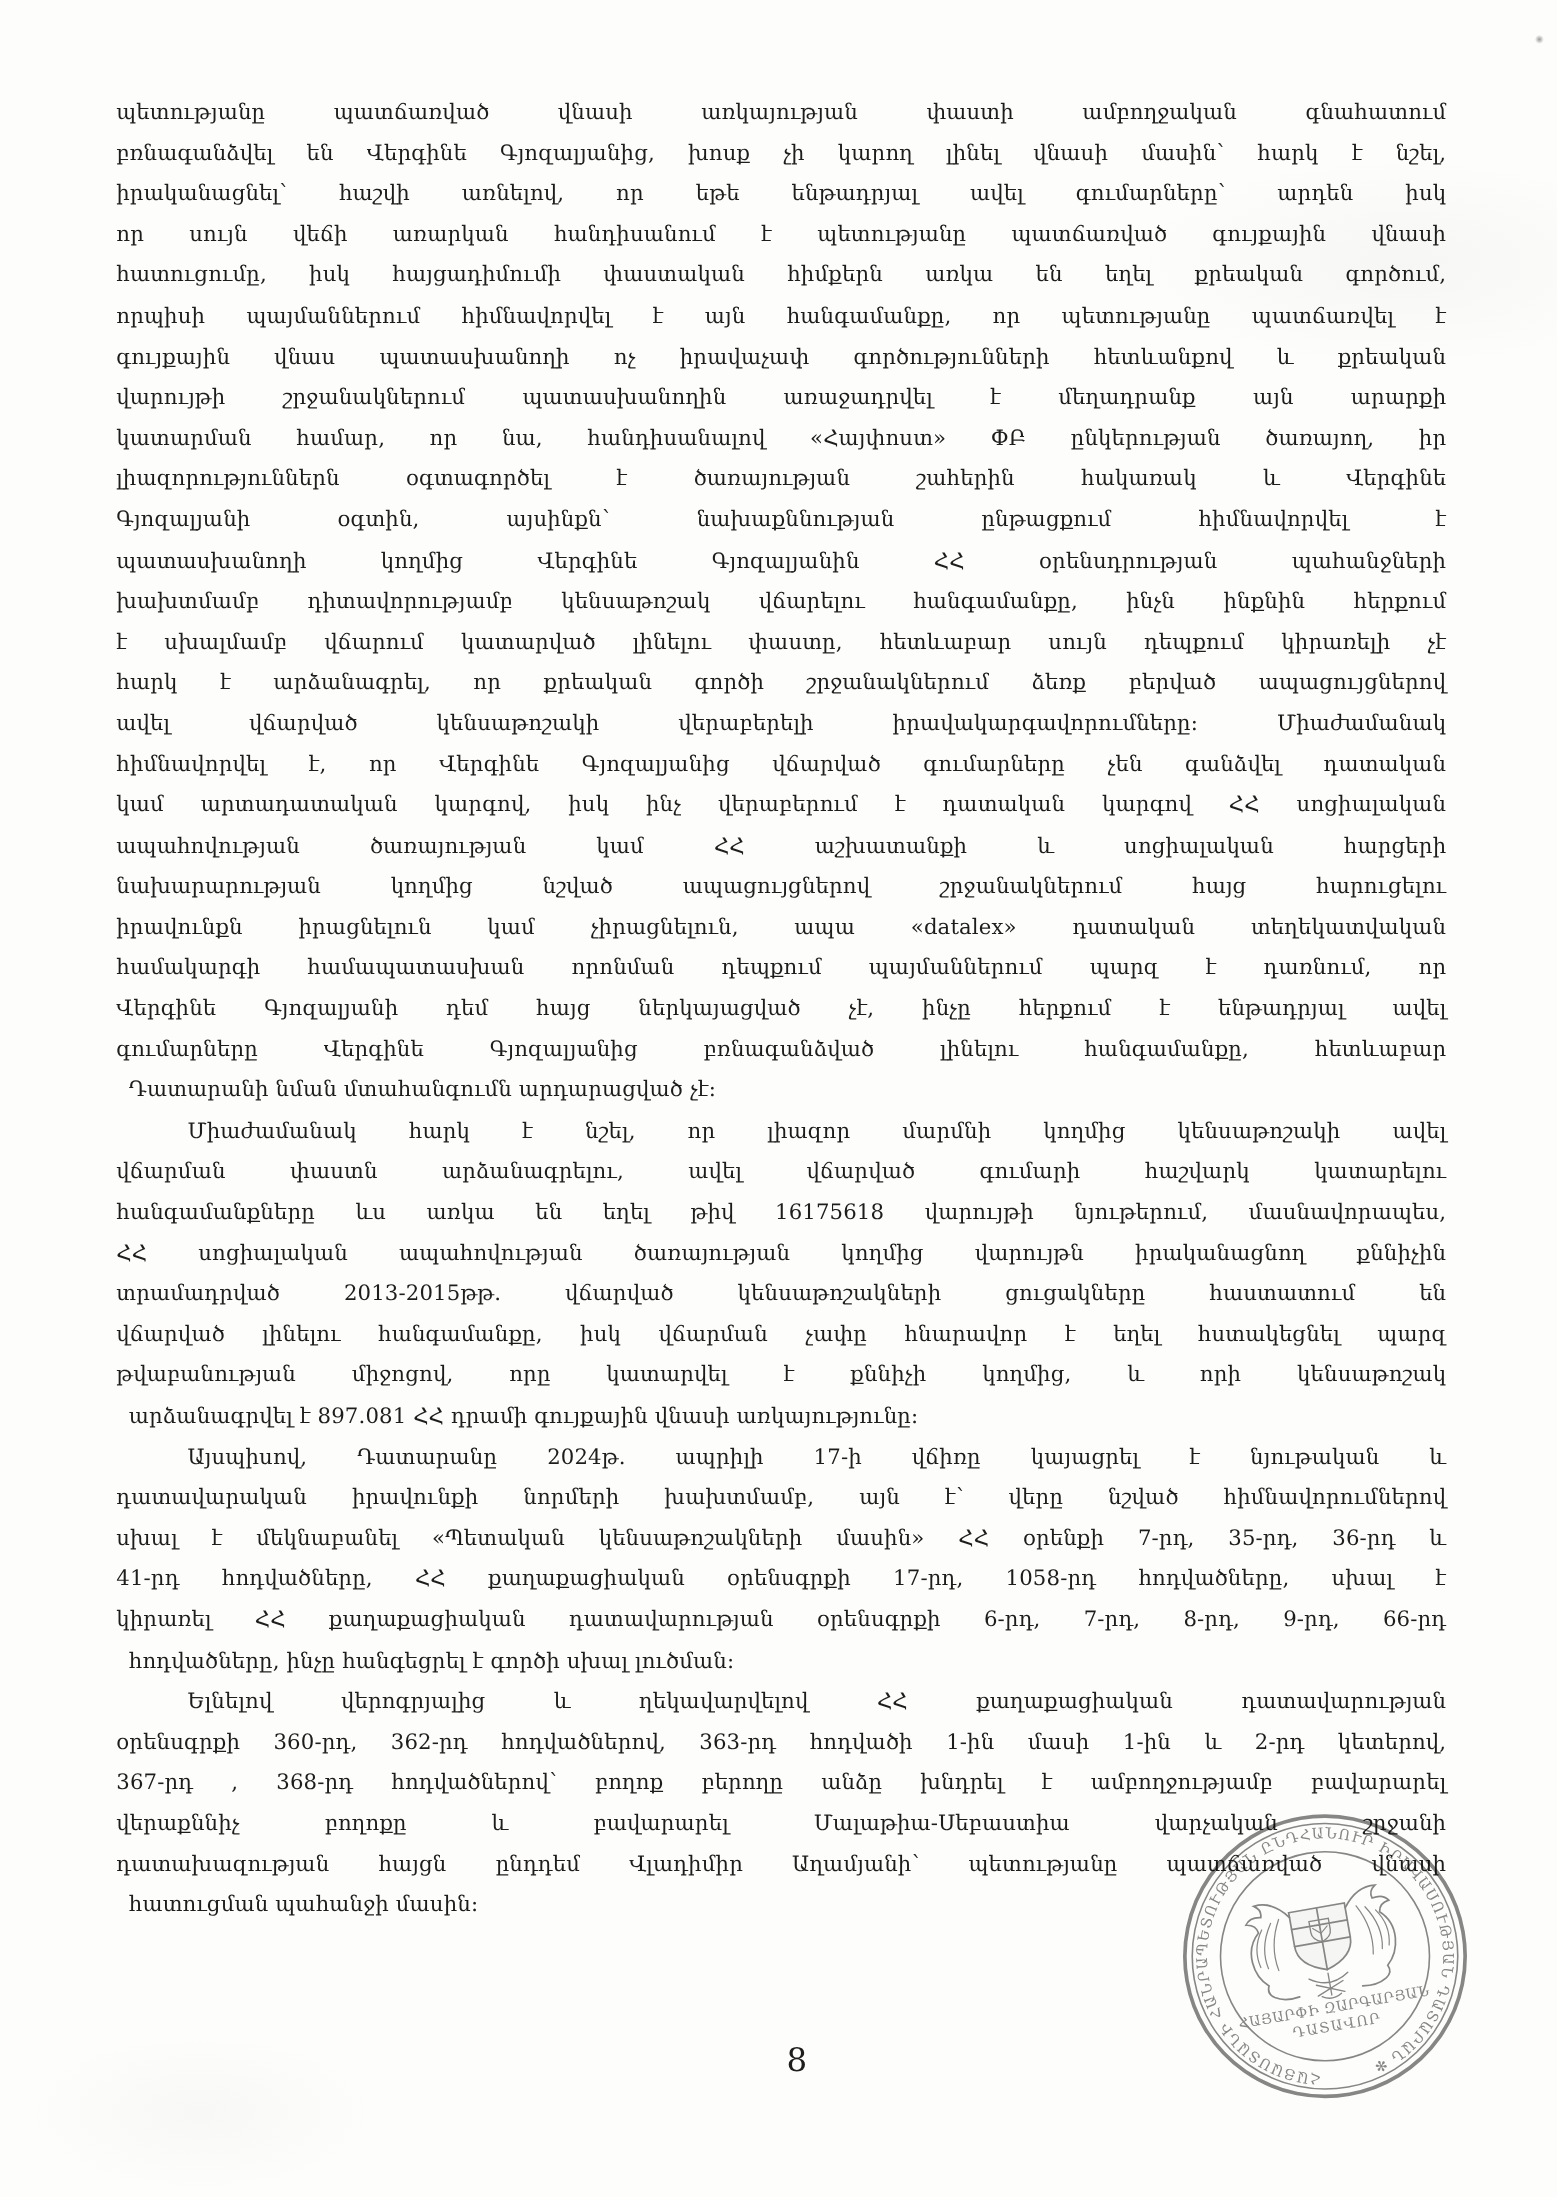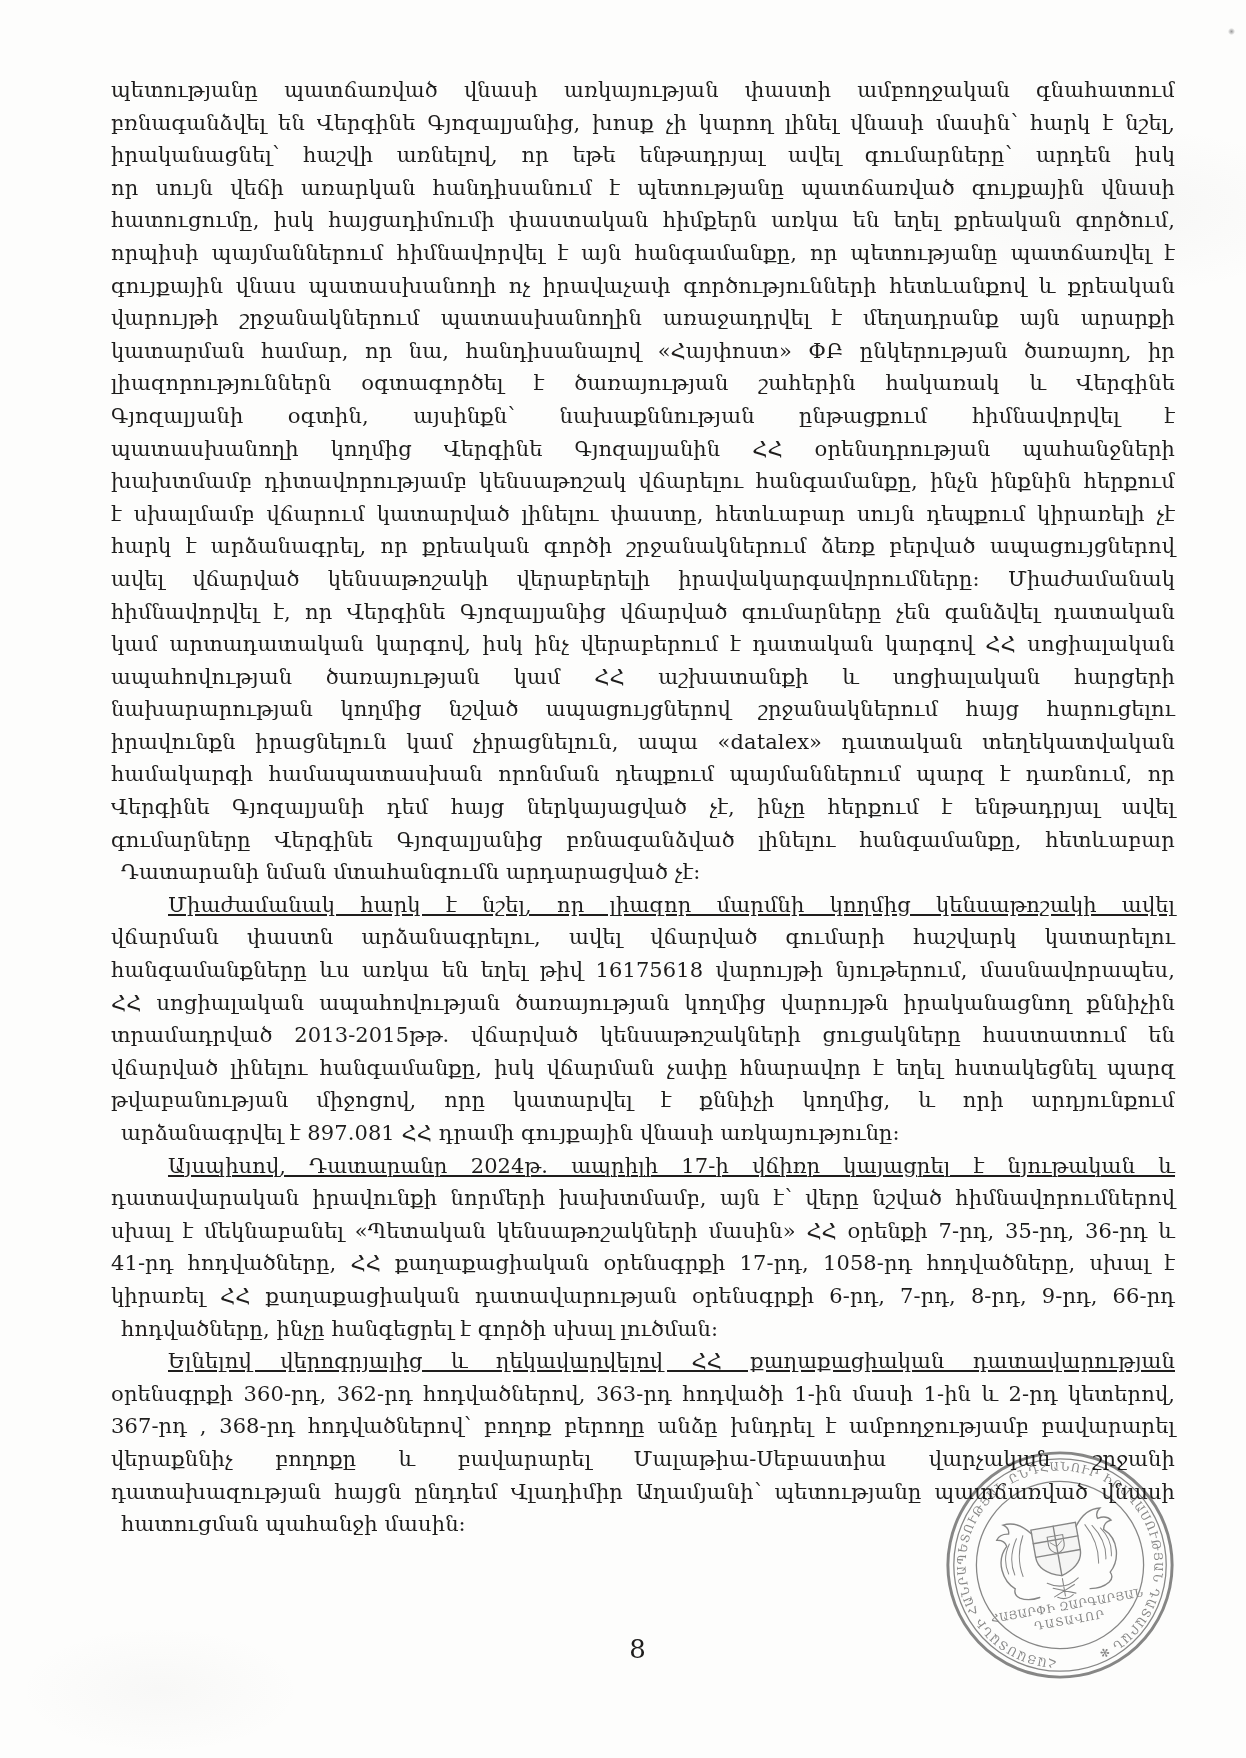--- a/index.html
+++ b/index.html
@@ -12,33 +12,33 @@
   }
   .page{
     position:absolute;inset:0;
     background:
       radial-gradient(ellipse 300px 120px at 1120px 210px, rgba(120,120,120,0.05), rgba(0,0,0,0) 70%),
       radial-gradient(ellipse 200px 90px at 160px 1690px, rgba(120,120,120,0.04), rgba(0,0,0,0) 70%),
       #fdfdfc;
   }
   .doc-text{
     position:absolute;
-    left:111px;top:74px;width:1064px;
+    left:93px;top:74px;width:1064px;
     color:#1e1d1c;
-    font-size:21px;
+    font-size:17px;
   }
   .line{
     line-height:32.6px;
     height:32.6px;
     text-align:justify;
     text-align-last:justify;
     letter-spacing:0.1px;
     overflow:visible;
   }
-  .line.indent{ text-indent:57px;text-decoration:underline; }
+  .line.indent{ text-indent:57px; }
   .line.last{ text-align-last:left;margin-left:10px; }
   .page-number{
     position:absolute;
     left:600px;top:1634px;width:75px;
     text-align:center;
     font-size:26px;color:#1e1d1c;
   }
   .seal{
     position:absolute;
     left:942px;top:1447px;
@@ -83,21 +83,21 @@
       <div class="line">համակարգի համապատասխան որոնման դեպքում պայմաններում պարզ է դառնում, որ</div>
       <div class="line">Վերգինե Գյոզալյանի դեմ հայց ներկայացված չէ, ինչը հերքում է ենթադրյալ ավել</div>
       <div class="line">գումարները Վերգինե Գյոզալյանից բռնագանձված լինելու հանգամանքը, հետևաբար</div>
       <div class="line last">Դատարանի նման մտահանգումն արդարացված չէ:</div>
       <div class="line indent">Միաժամանակ հարկ է նշել, որ լիազոր մարմնի կողմից կենսաթոշակի ավել</div>
       <div class="line">վճարման փաստն արձանագրելու, ավել վճարված գումարի հաշվարկ կատարելու</div>
       <div class="line">հանգամանքները ևս առկա են եղել թիվ 16175618 վարույթի նյութերում, մասնավորապես,</div>
       <div class="line">ՀՀ սոցիալական ապահովության ծառայության կողմից վարույթն իրականացնող քննիչին</div>
       <div class="line">տրամադրված 2013-2015թթ. վճարված կենսաթոշակների ցուցակները հաստատում են</div>
       <div class="line">վճարված լինելու հանգամանքը, իսկ վճարման չափը հնարավոր է եղել հստակեցնել պարզ</div>
-      <div class="line">թվաբանության միջոցով, որը կատարվել է քննիչի կողմից, և որի արդյունքում</div>
+      <div class="line">թվաբանության միջոցով, որը կատարվել է քննիչի կողմից, և որի կենսաթոշակ</div>
       <div class="line last">արձանագրվել է 897.081 ՀՀ դրամի գույքային վնասի առկայությունը:</div>
       <div class="line indent">Այսպիսով, Դատարանը 2024թ. ապրիլի 17-ի վճիռը կայացրել է նյութական և</div>
       <div class="line">դատավարական իրավունքի նորմերի խախտմամբ, այն է՝ վերը նշված հիմնավորումներով</div>
       <div class="line">սխալ է մեկնաբանել «Պետական կենսաթոշակների մասին»  ՀՀ օրենքի 7-րդ, 35-րդ, 36-րդ և</div>
       <div class="line">41-րդ հոդվածները, ՀՀ քաղաքացիական օրենսգրքի 17-րդ, 1058-րդ հոդվածները, սխալ է</div>
       <div class="line">կիրառել ՀՀ քաղաքացիական դատավարության օրենսգրքի 6-րդ, 7-րդ, 8-րդ, 9-րդ, 66-րդ</div>
       <div class="line last">հոդվածները, ինչը հանգեցրել է գործի սխալ լուծման:</div>
       <div class="line indent">Ելնելով վերոգրյալից և ղեկավարվելով ՀՀ քաղաքացիական դատավարության</div>
       <div class="line">օրենսգրքի 360-րդ, 362-րդ հոդվածներով, 363-րդ հոդվածի 1-ին մասի 1-ին և 2-րդ կետերով,</div>
       <div class="line">367-րդ , 368-րդ հոդվածներով՝ բողոք բերողը անձը խնդրել է ամբողջությամբ բավարարել</div>

